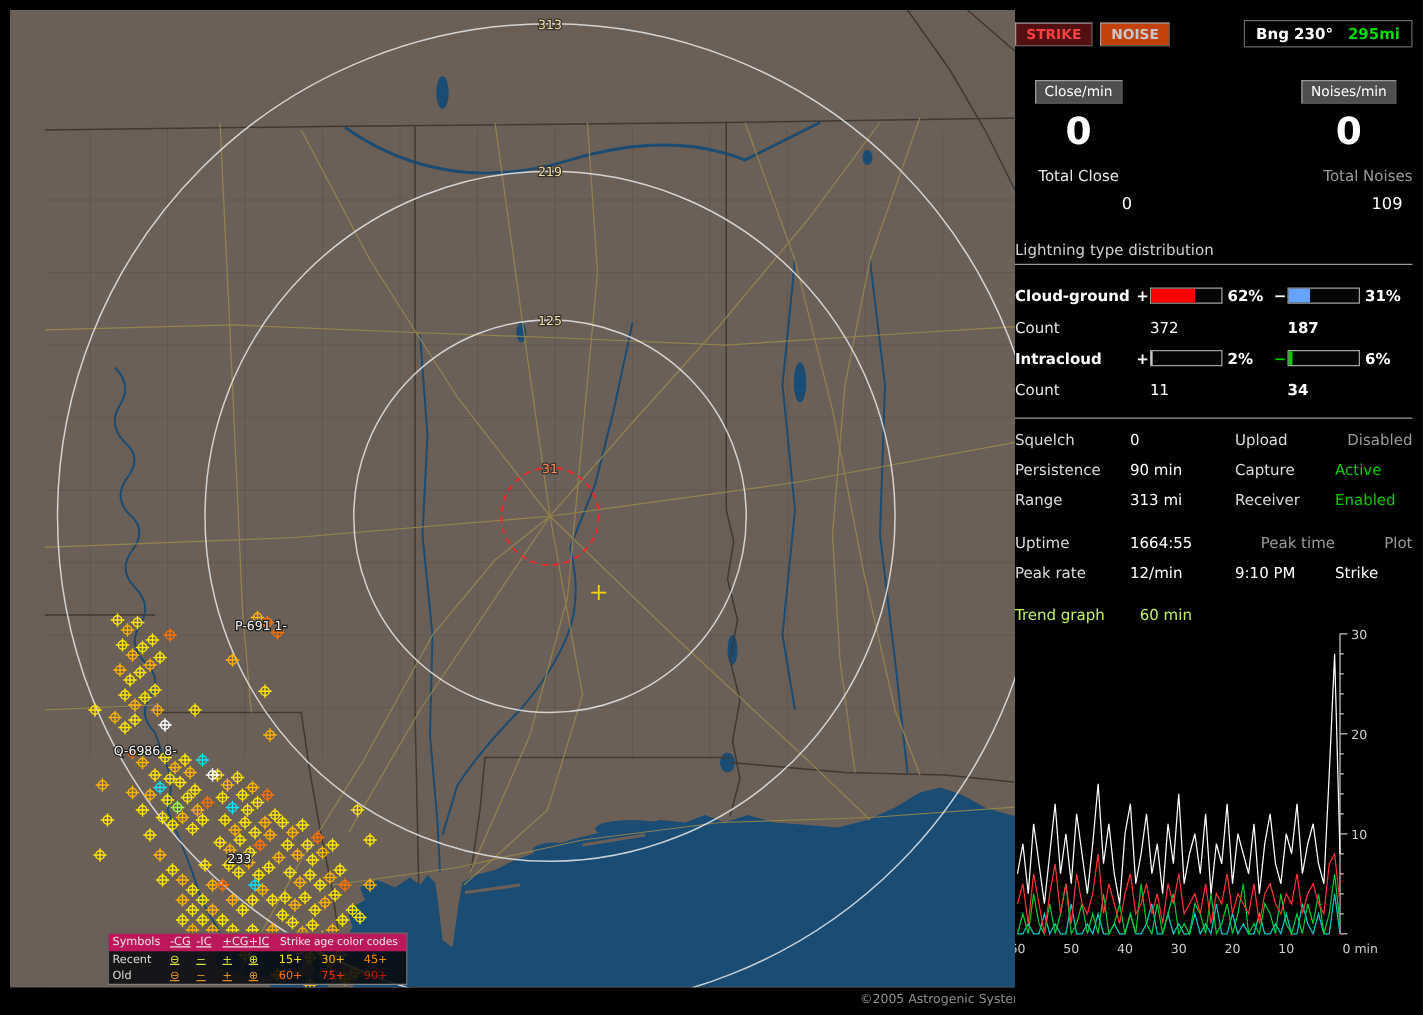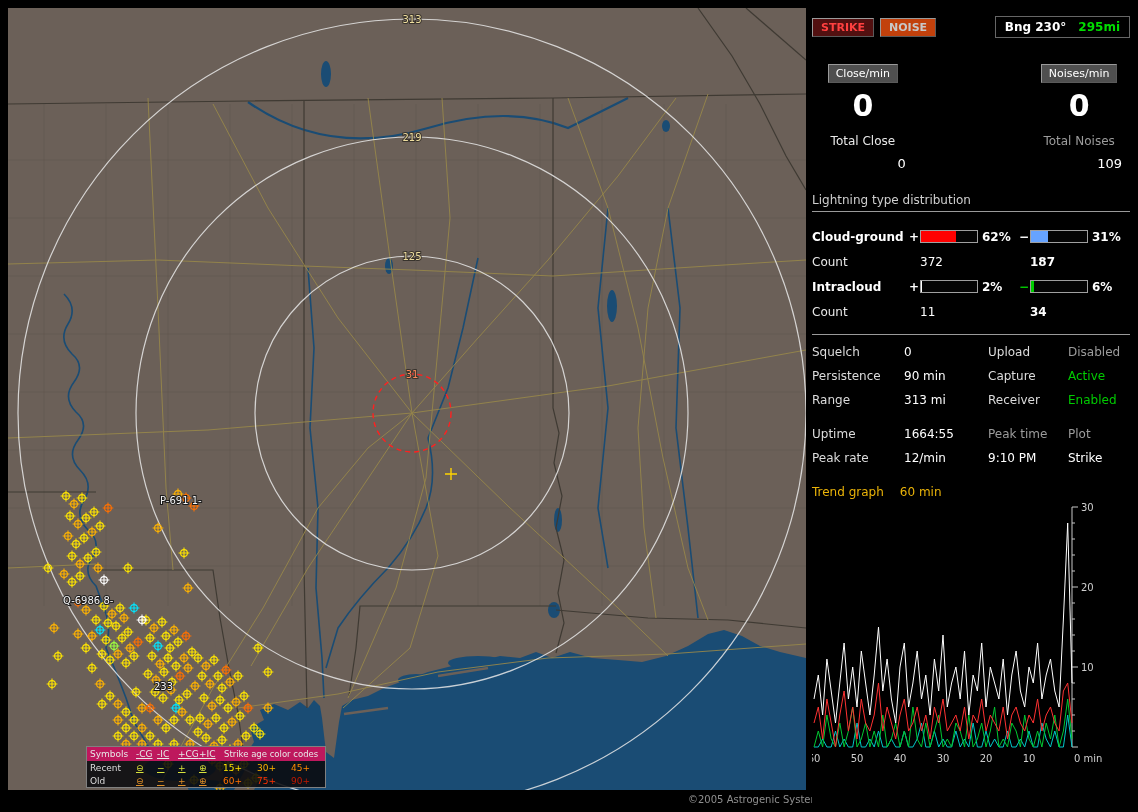--- a/index.html
+++ b/index.html
@@ -1,20 +1,20 @@
 <!DOCTYPE html>
 <html><head>
 <meta charset="utf-8">
 <style>
   html,body{margin:0;padding:0;background:#000;}
   body{font-family:"DejaVu Sans","Liberation Sans",sans-serif;color:#e4e4e4;}
   .app{position:relative;width:1138px;height:812px;background:#000;overflow:hidden;}
 
   
-  .map{position:absolute;left:8px;top:8px;width:798px;height:782px;background:#6b6058;overflow:hidden;}
+  .map{position:absolute;left:8px;top:8px;width:798px;height:782px;background:#6b6058;overflow:hidden;padding-left:28px;}
   .map svg{display:block;}
   .ring{fill:none;stroke:#e8e8e8;stroke-width:1.2;opacity:.85;}
   .ring.alarm{stroke:#ff2020;stroke-dasharray:5 4;opacity:1;stroke-width:1.4;}
   .ringlabel{fill:#f0df9f;font-size:10px;text-anchor:middle;paint-order:stroke;stroke:#38332d;stroke-width:2px;}
   .ringlabel.alarm-t{fill:#ff8a5a;}
   .maplabel{fill:#f5f5f5;font-size:10px;paint-order:stroke;stroke:#1c1c1c;stroke-width:2px;}
   .strike{stroke-width:1.1;}
   .strike circle{fill:none;}
 
   .copyright{position:absolute;left:688px;top:794px;font-size:10px;color:#8f8f8f;}
@@ -58,24 +58,24 @@
   .pct{font-weight:bold;color:#fff;padding-left:4px;}
   .cnt{color:#fff;}
   .c3{grid-column:3;} .c6{grid-column:6;font-weight:bold;}
 
   hr.sep{border:0;border-top:1px solid #9a9a9a;margin:10px 0 10px 0;}
   .timestamp{font-size:17px;font-weight:bold;color:#00ff00;margin:4px 0 16px 0;letter-spacing:.5px;}
 
   .grid{display:grid;grid-template-columns:92px 84px 80px 1fr;row-gap:10px;font-size:12px;margin-bottom:20px;}
   .grid .k{color:#dcdcdc;}
   .grid .v{color:#fff;}
-  .muted{color:#9c9c9c !important;}
+  .muted{color:#9c9c9c !important;text-align:right;}
   .green{color:#00cc00 !important;}
 
-  .trendrow{display:flex;gap:16px;font-size:12px;margin:2px 0 4px 0;color:#eab308;}
+  .trendrow{display:flex;gap:28px;font-size:12px;margin:2px 0 4px 0;color:#bef264;}
   .chart{margin-top:2px;}
   .axl{fill:#cfcfcf;font-size:10px;}
   .trendline{fill:none;stroke-width:1;}
 </style>
 </head>
 <body>
 
 <div class="app">
 
   <div class="map">

